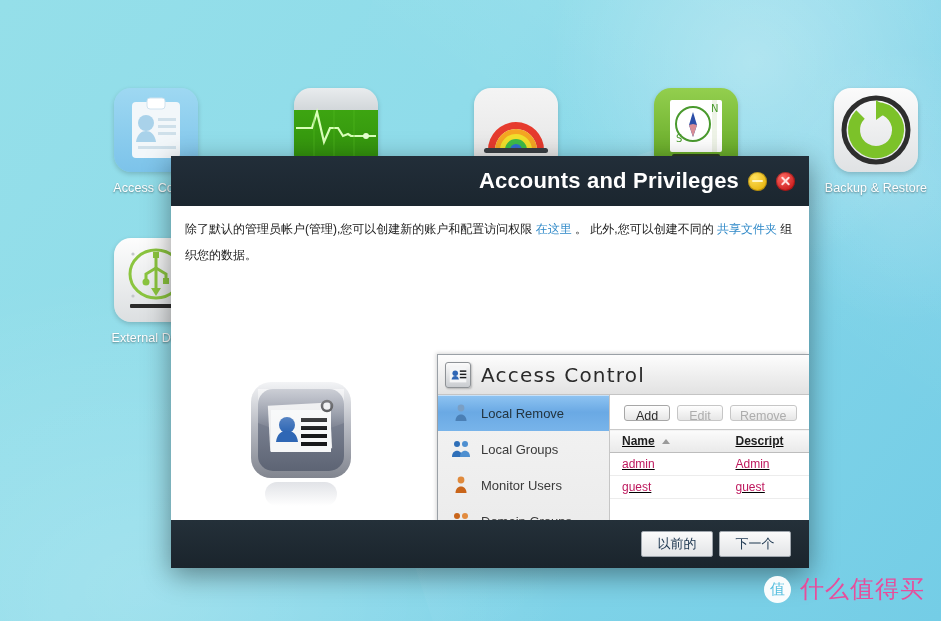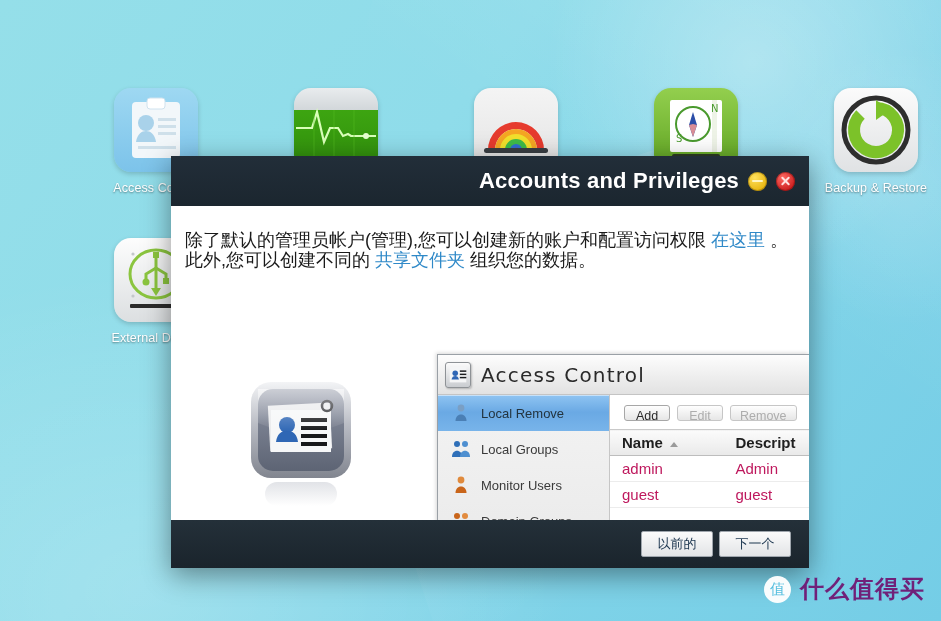--- a/index.html
+++ b/index.html
@@ -138,23 +138,23 @@
   .win-btn.close::after  { transform: rotate(-45deg); }
 
   #wizard-body {
     flex: 1;
     position: relative;
     background: #ffffff;
     overflow: hidden;
   }
   #wizard-desc {
     position: absolute;
-    left: 14px; top: 24px; right: 12px;
-    font-size: 18px;
-    line-height: 20px;
+    left: 14px; top: 10px; right: 12px;
+    font-size: 12px;
+    line-height: 26px;
     color: #1a1a1a;
   }
   #wizard-desc a { color: #2f89c8; text-decoration: none; cursor: pointer; }
 
   
   #badge-illus {
     position: absolute;
     left: 78px; top: 174px;
     width: 104px; height: 132px;
   }
@@ -231,21 +231,21 @@
     font-size: 12.5px;
     border: 1px solid #a7a7a7;
     border-radius: 3px;
     background: linear-gradient(180deg,#fefefe,#e6e6e6);
     color: #2a2a2a;
     cursor: pointer;
     line-height: 20px;
   }
   .ac-btn.dis { color: #adadad; border-color: #c6c6c6; cursor: default; }
 
-  #ac-table { width: 100%; border-collapse: collapse; font-size: 15px; }
+  #ac-table { width: 100%; border-collapse: collapse; font-size: 12px; text-decoration: underline; }
   #ac-table th {
     text-align: left;
     font-weight: bold;
     color: #1f1f1f;
     background: linear-gradient(180deg,#fbfbfb,#e9e9e9);
     border-top: 1px solid #c9c9c9;
     border-bottom: 1px solid #bdbdbd;
     padding: 4px 0 4px 12px;
     height: 22px;
     white-space: nowrap;
@@ -304,25 +304,24 @@
     border-radius: 50%;
     background: #ffffff;
     color: #56bfe0;
     font-size: 15px;
     display: flex;
     align-items: center;
     justify-content: center;
     font-family: "DejaVu Sans", sans-serif;
   }
   #wm-text {
-    color: #701a75;
+    color: #ec4899;
     font-size: 24px;
     letter-spacing: 1px;
     font-family: "DejaVu Sans", sans-serif;
-    font-weight: bold;
   }
 </style>
 </head>
 <body>
 
 <div id="desktop">
   <div class="sheen"></div>
   <div class="sheen2"></div>
 </div>
 

